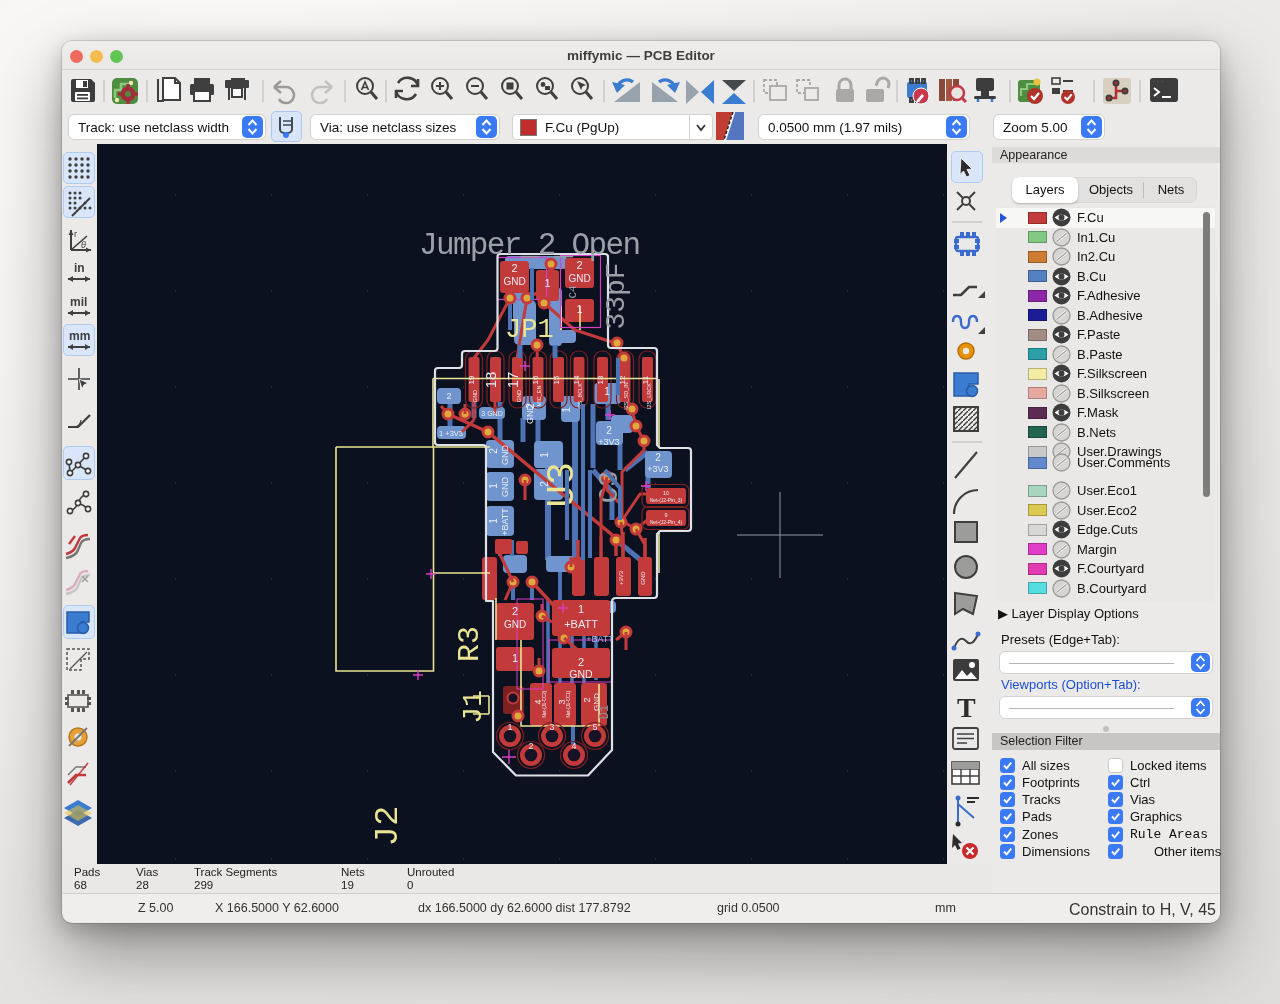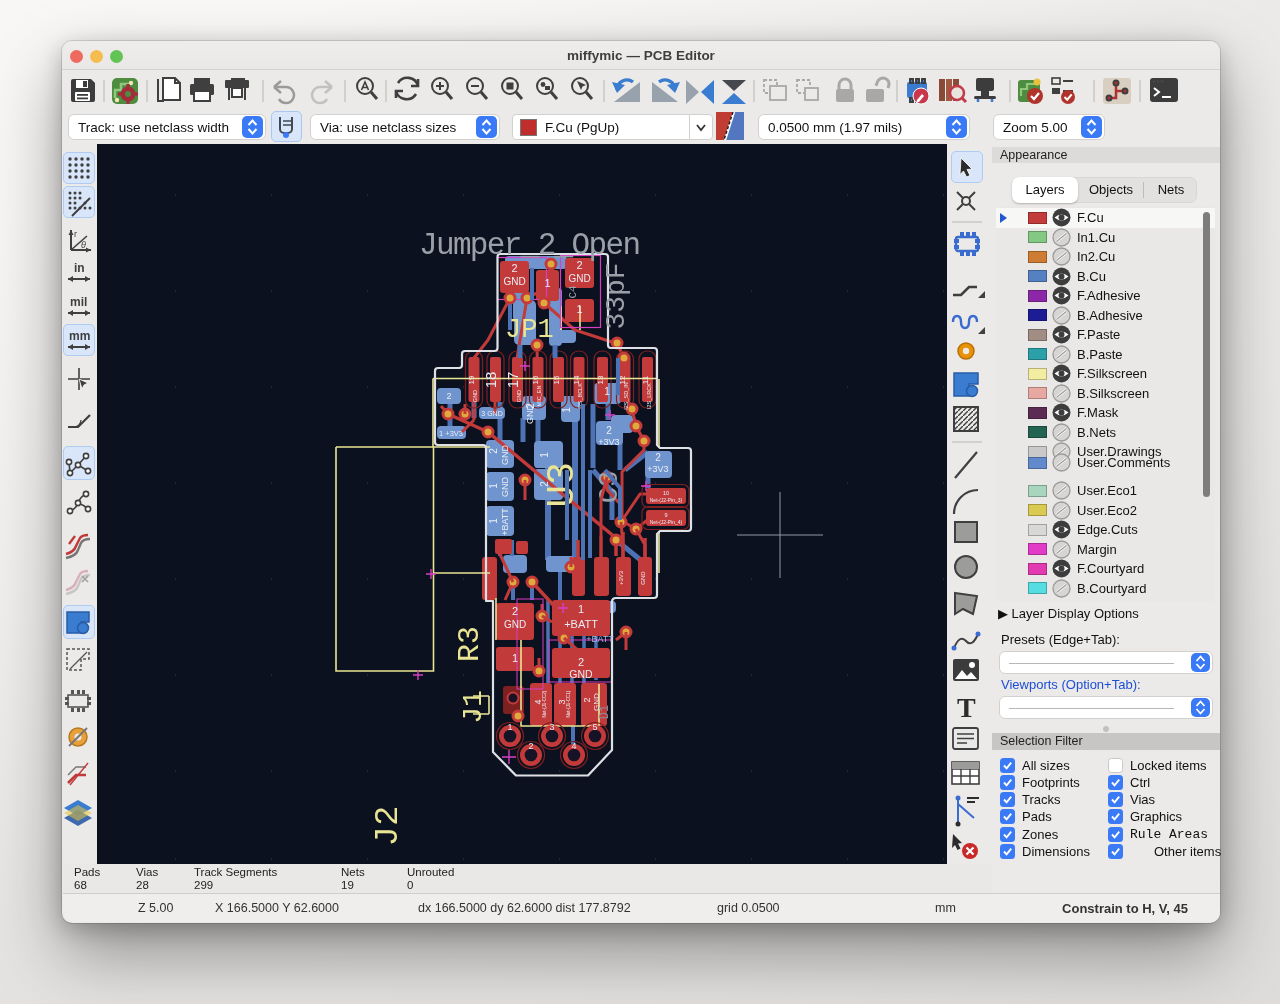--- a/index.html
+++ b/index.html
@@ -1153,13 +1153,13 @@
 <div class="s1v" style="left:194px;">299</div>
 <div class="s1l" style="left:341px;">Nets</div>
 <div class="s1v" style="left:341px;">19</div>
 <div class="s1l" style="left:407px;">Unrouted</div>
 <div class="s1v" style="left:407px;">0</div>
 <div class="s2" style="left:138px;text-align:right;">Z 5.00</div>
 <div class="s2" style="left:215px;">X 166.5000  Y 62.6000</div>
 <div class="s2" style="left:418px;text-align:center;">dx 166.5000  dy 62.6000  dist 177.8792</div>
 <div class="s2" style="left:717px;">grid 0.0500</div>
 <div class="s2" style="left:935px;">mm</div>
-<div class="s2" style="right:92px;font-size:13px;font-weight:bold;">Constrain to H, V, 45</div>
+<div class="s2" style="right:64px;font-size:16px;">Constrain to H, V, 45</div>
 
 </body></html>

